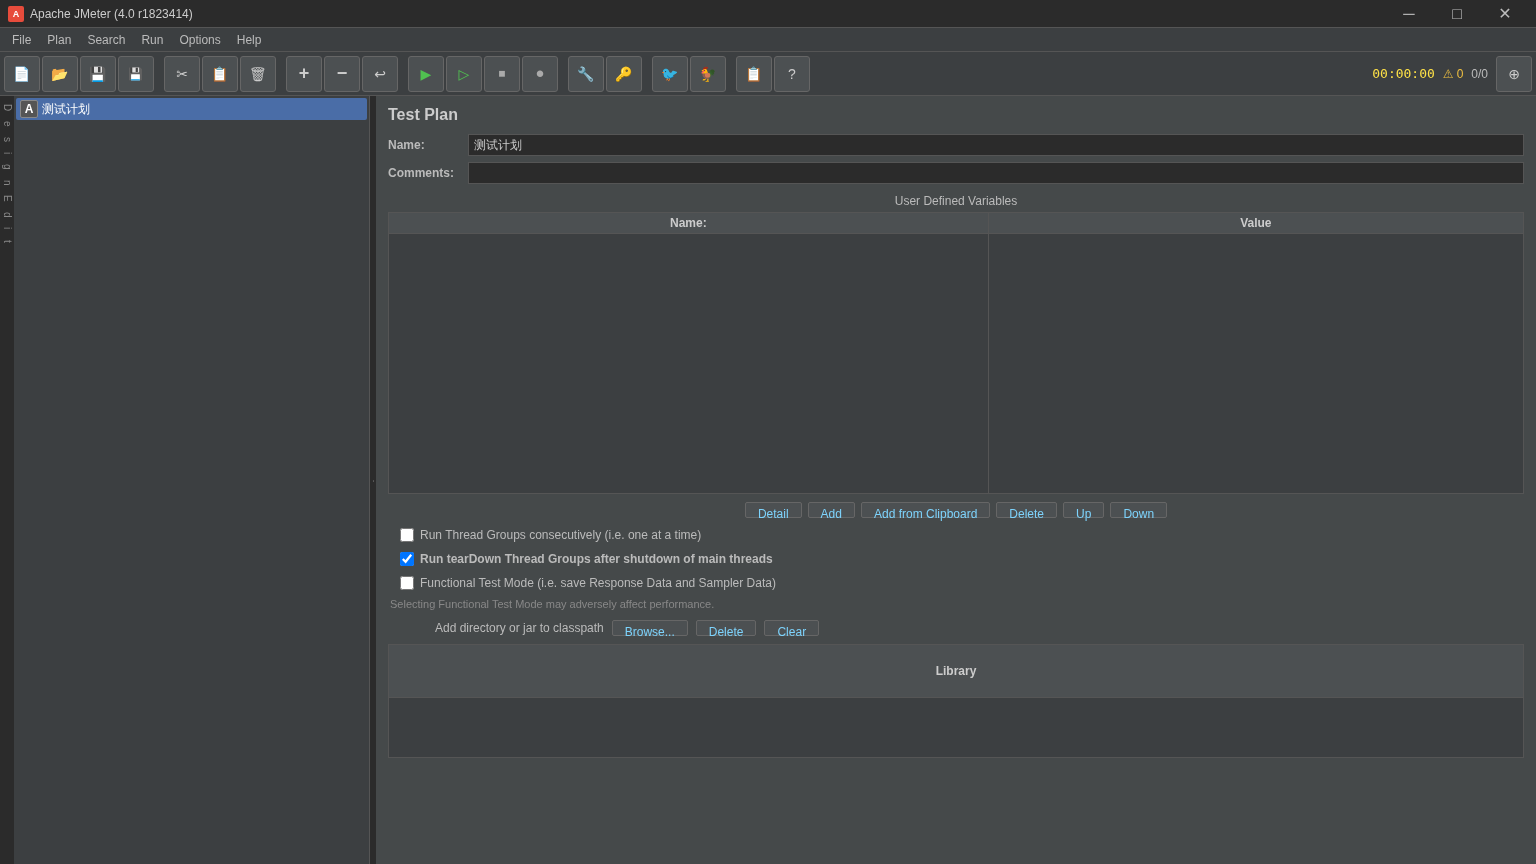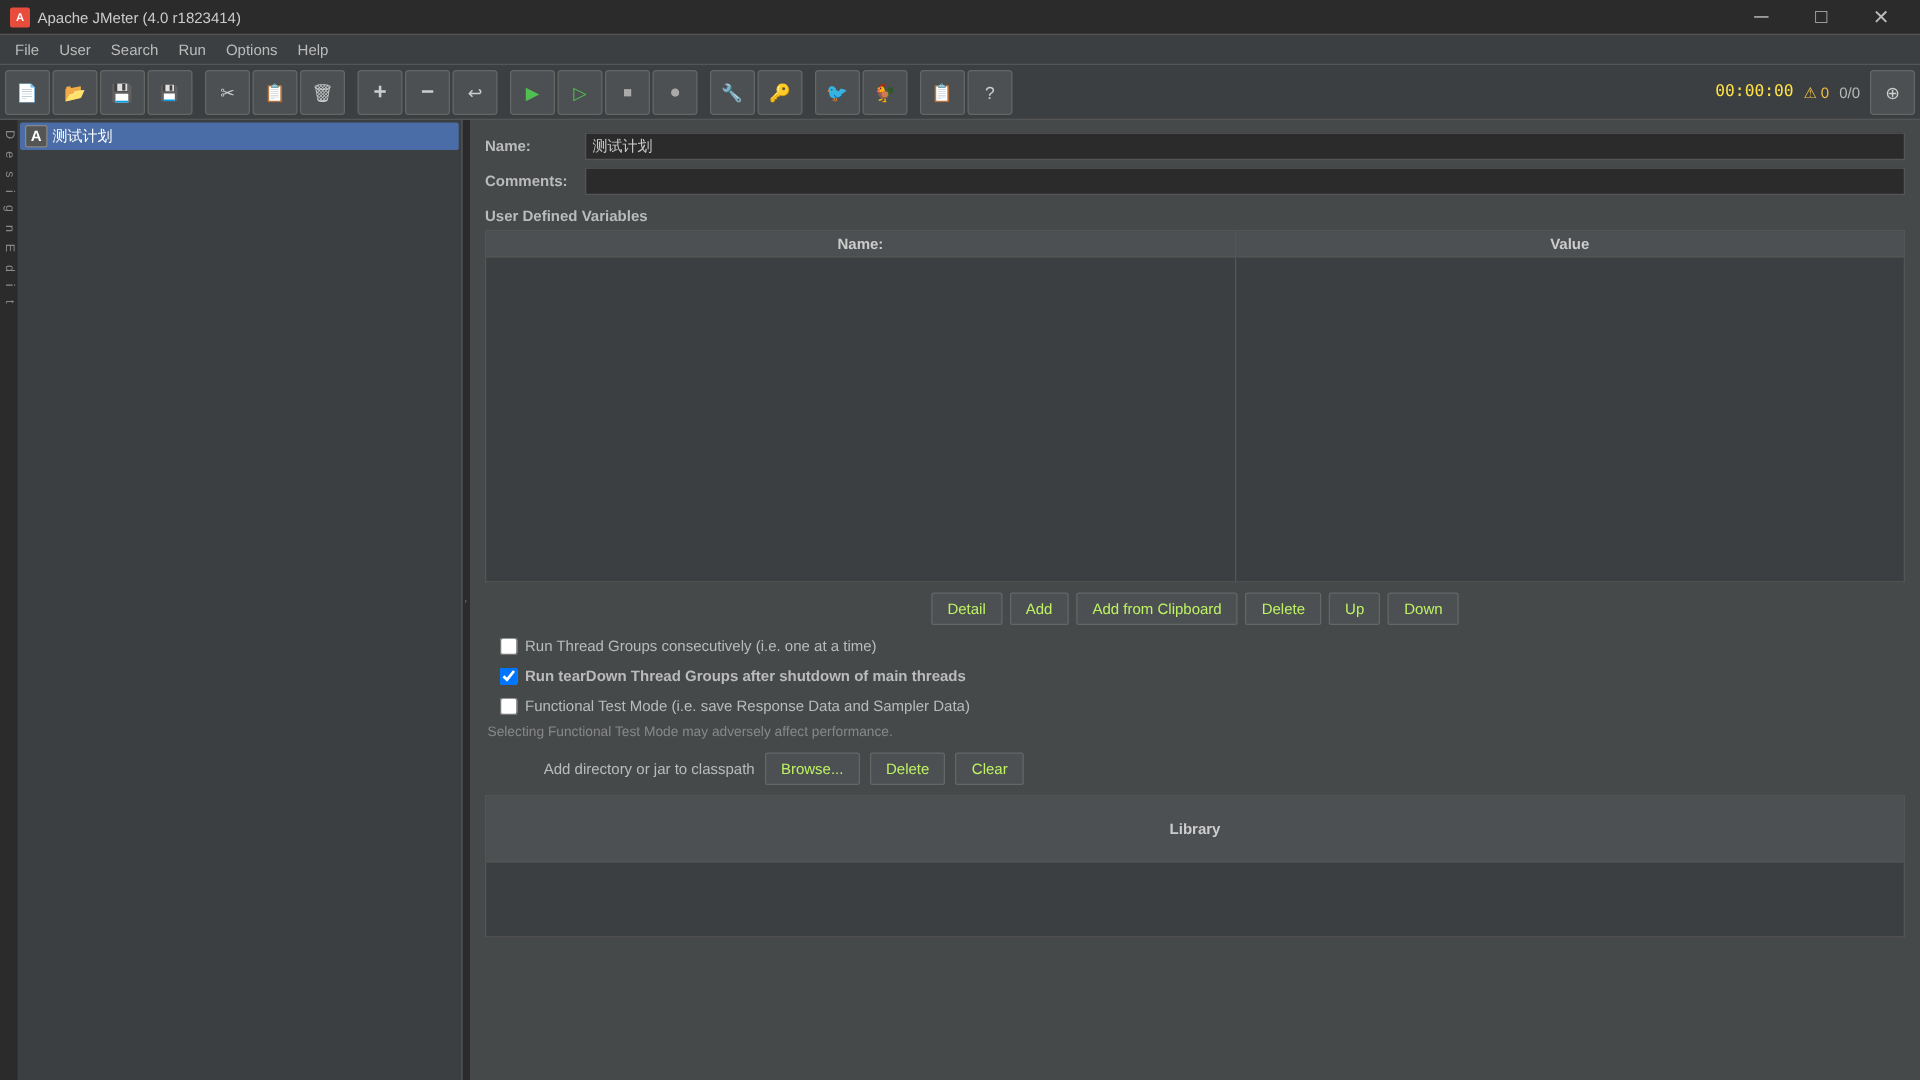--- a/index.html
+++ b/index.html
@@ -244,23 +244,23 @@
       font-size: 12px;
       height: 22px;
     }
 
     
     .vars-section {
       margin-top: 10px;
       margin-bottom: 8px;
     }
     .vars-label {
-      text-align: left;
-      color: #bbbbbb;
-      font-weight: bold;
+      text-align: center;
+      color: #bbbbbb;
+      font-weight: normal;
       margin-bottom: 4px;
       font-size: 12px;
     }
     .vars-table {
       width: 100%;
       border-collapse: collapse;
       background: #3c3f41;
       border: 1px solid #555;
     }
     .vars-table th {
@@ -286,26 +286,26 @@
     
     .button-row {
       display: flex;
       gap: 6px;
       margin: 8px 0;
       justify-content: center;
     }
     .btn {
       background: #4c5052;
       border: 1px solid #666;
-      color: #bef264;
+      color: #7dd3fc;
       padding: 4px 12px;
       font-size: 12px;
       cursor: pointer;
       border-radius: 2px;
-      height: 26px;
+      height: 16px;
       text-align: center;
     }
 
     
     .checkbox-row {
       display: flex;
       align-items: center;
       gap: 6px;
       margin-bottom: 6px;
       padding: 2px 12px;
@@ -373,21 +373,21 @@
   </div>
   <div class="title-bar-controls">
     <button class="title-btn">─</button>
     <button class="title-btn">□</button>
     <button class="title-btn close">✕</button>
   </div>
 </div>
 
 <div class="menu-bar">
   <span class="menu-item">File</span>
-  <span class="menu-item">User</span>
+  <span class="menu-item">Plan</span>
   <span class="menu-item">Search</span>
   <span class="menu-item">Run</span>
   <span class="menu-item">Options</span>
   <span class="menu-item">Help</span>
 </div>
 
 <div class="toolbar">
   <button class="toolbar-btn">
     <span>📄</span>
   </button>
@@ -493,20 +493,21 @@
       </div>
     </div>
   </div>
 
   <div class="splitter">
     <span class="splitter-dots">···</span>
   </div>
 
   <div class="content-panel">
 
+    <div class="section-title">Test Plan</div>
 
     <div class="form-row">
       <span class="form-label">Name:</span>
       <input class="form-input" type="text" value="测试计划" style="">
     </div>
 
     <div class="form-row">
       <span class="form-label">Comments:</span>
       <input class="form-input" type="text" value="" style="">
     </div>

